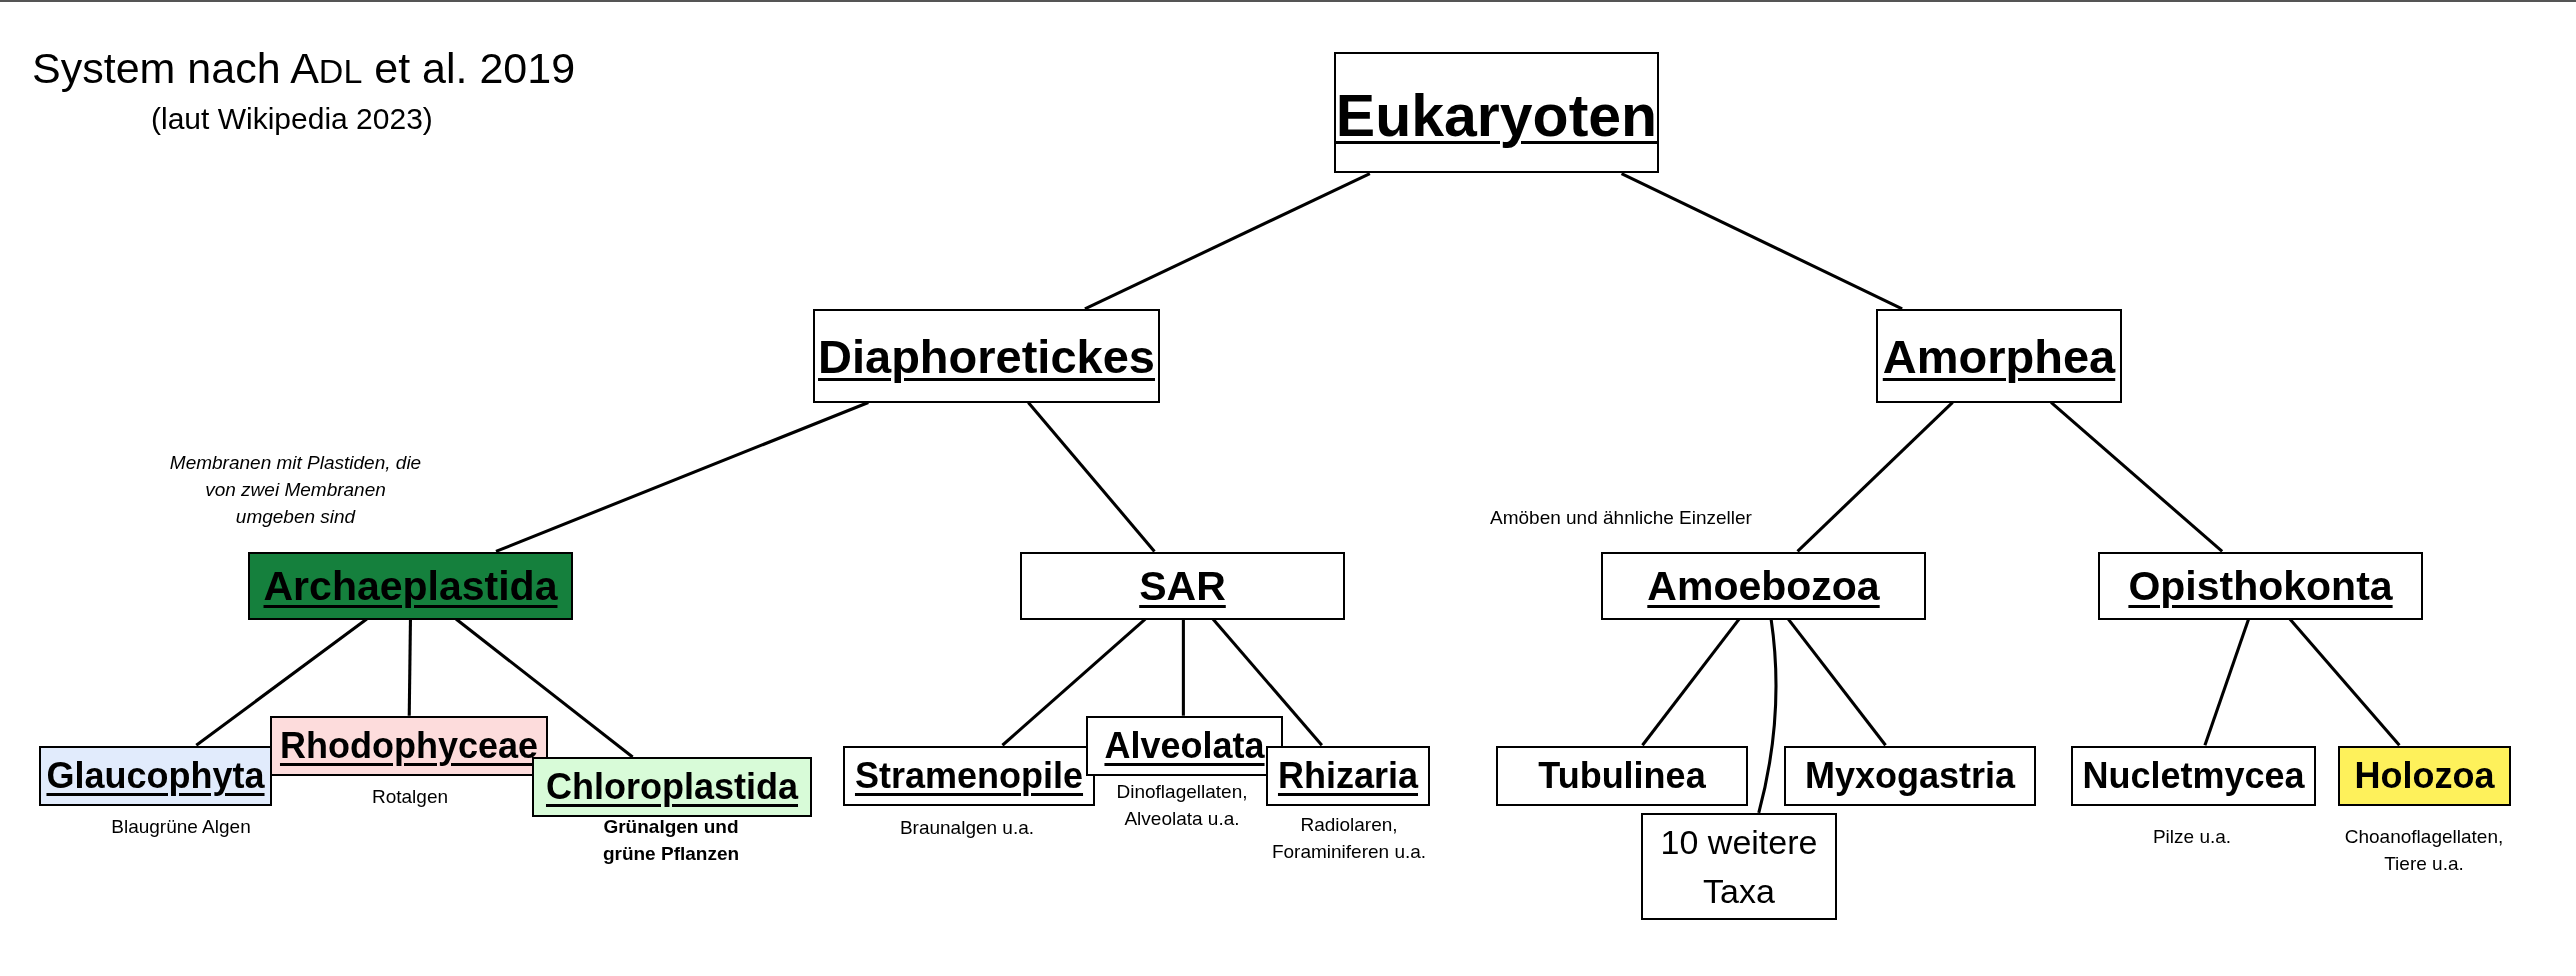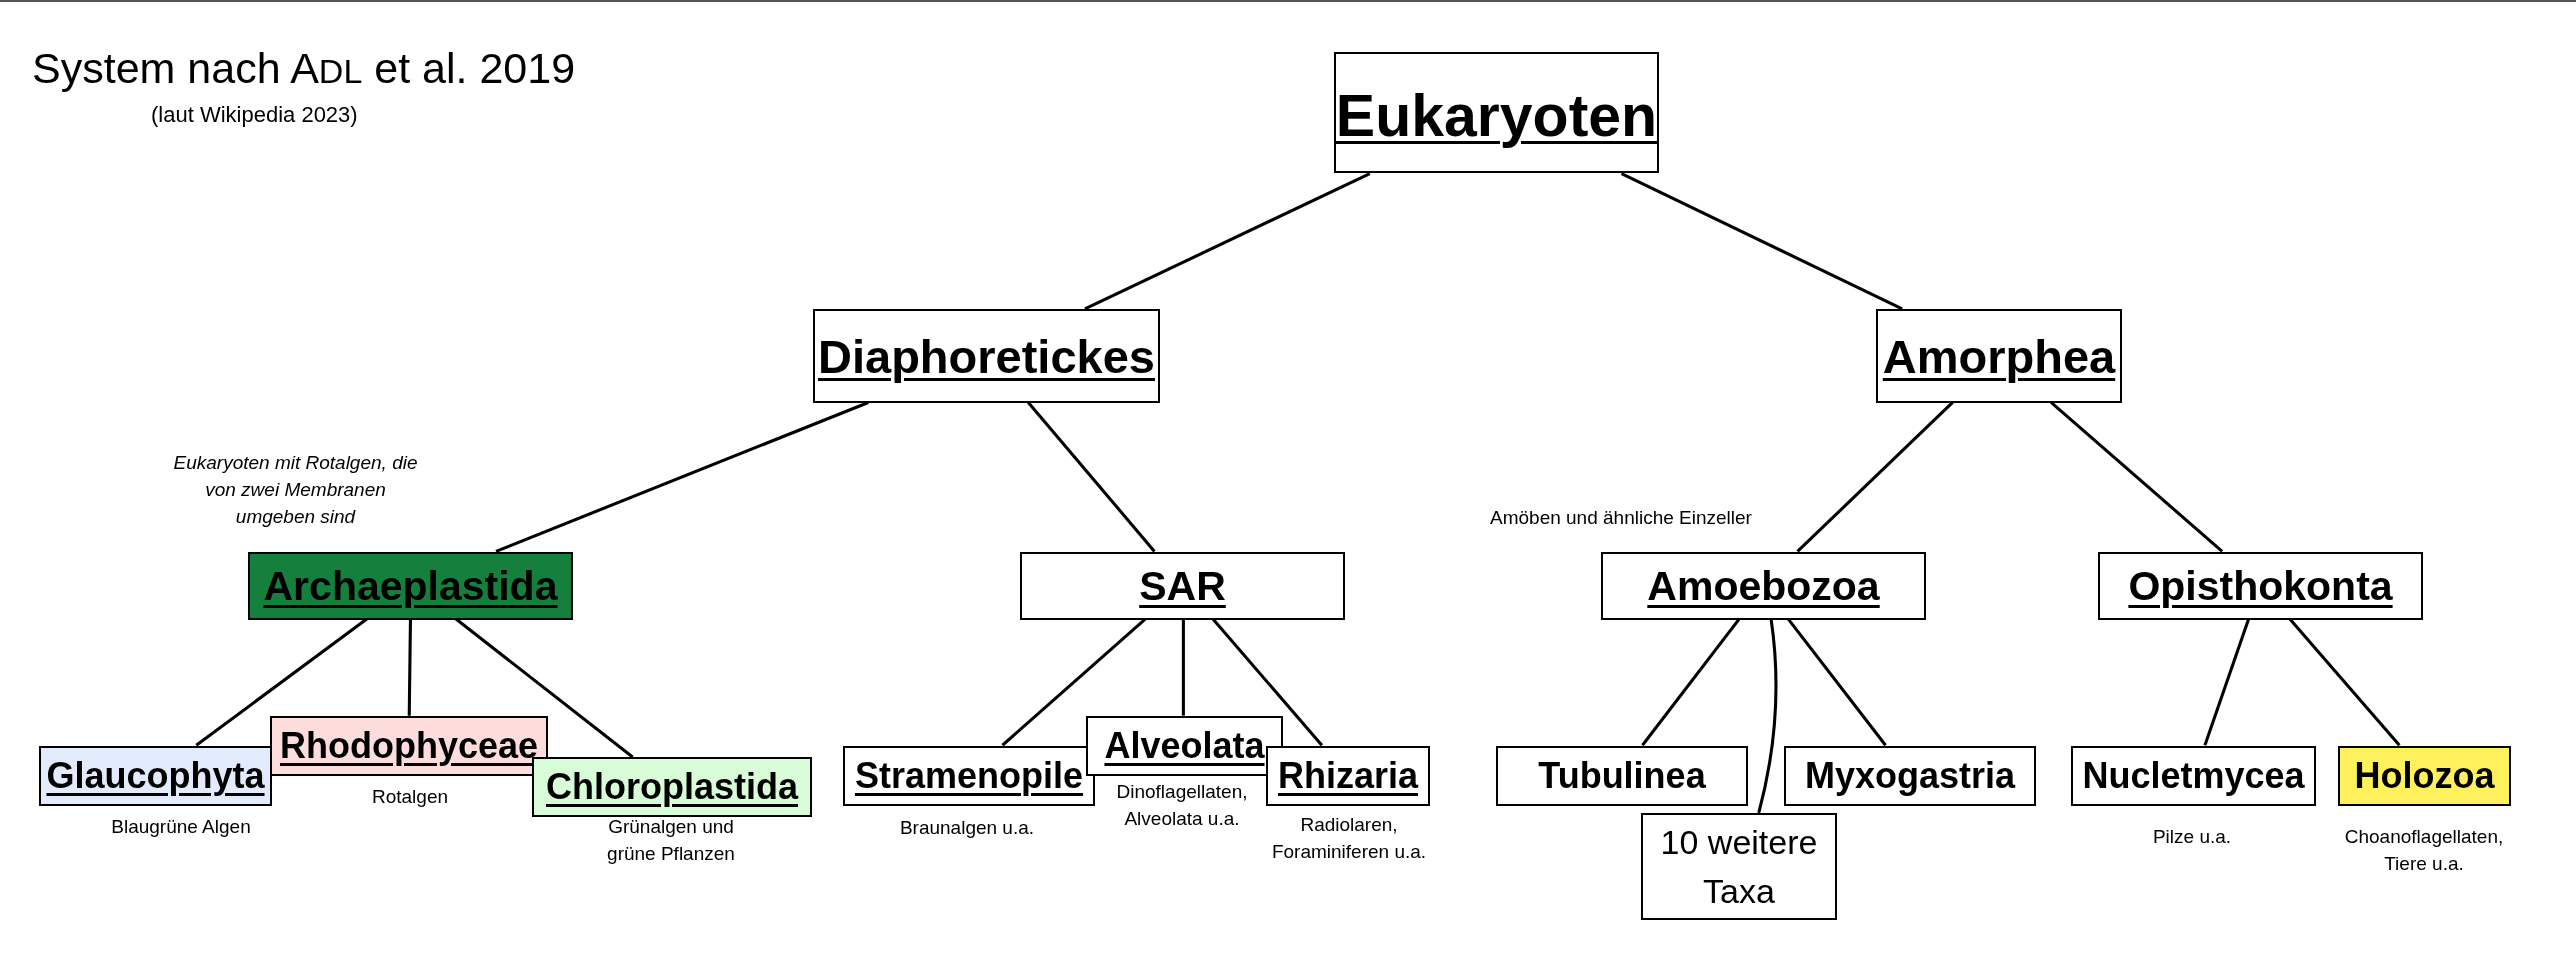--- a/index.html
+++ b/index.html
@@ -13,21 +13,21 @@
   .u { text-decoration:underline; text-decoration-thickness:3.1px; text-underline-offset:4.9px; }
   .t1 span { font-size:59px;margin-top:6px; }
   .t2 span { font-size:47px; }
   .t3 span { font-size:41px; }
   .t4 span { font-size:36px; }
   .plain span { font-weight:normal; font-size:34px; line-height:49px; white-space:normal; }
   .note { position:absolute; text-align:center; font-size:19px; line-height:27px; }
   .note.it { font-style:italic; }
   .title { position:absolute; left:32px; top:44px; font-size:43px; }
   .title .sc { font-size:34px; }
-  .subtitle { position:absolute; left:151px; top:102px; font-size:22px; }
+  .subtitle { position:absolute; left:151px; top:102px; font-size:30px; }
 </style>
 </head>
 <body>
 
 <div class="topbar"></div>
 
 <svg class="links" width="2576" height="976" viewBox="0 0 4184 1586">
   <g stroke="#000" stroke-width="5" fill="none">
     <line x1="2225" y1="282" x2="1762" y2="502"></line>
     <line x1="2634" y1="282" x2="3090" y2="502"></line>
@@ -108,34 +108,34 @@
 </div>
 
 <div class="node t4" style="left:2071px;top:746px;width:245px;height:60px;">
   <span>Nucletmycea</span>
 </div>
 <div class="node t4" style="left:2338px;top:746px;width:173px;height:60px;background:#fef15b;">
   <span>Holozoa</span>
 </div>
 
 <div class="note it" style="left:123px;top:449px;width:345px;">
-  <div>Eukaryoten mit Rotalgen, die</div>
+  <div>Membranen mit Plastiden, die</div>
   <div>von zwei Membranen</div>
   <div>umgeben sind</div>
 </div>
 <div class="note" style="left:1490px;top:504px;width:308px;text-align:left;">
   <div>Amöben und ähnliche Einzeller</div>
 </div>
 <div class="note" style="left:64px;top:813px;width:234px;">
   <div>Blaugrüne Algen</div>
 </div>
 <div class="note" style="left:296px;top:783px;width:228px;">
   <div>Rotalgen</div>
 </div>
-<div class="note" style="left:554px;top:813px;width:234px;">
+<div class="note" style="left:554px;top:813px;width:234px;font-weight:bold;">
   <div>Grünalgen und</div>
   <div>grüne Pflanzen</div>
 </div>
 <div class="note" style="left:856px;top:814px;width:222px;">
   <div>Braunalgen u.a.</div>
 </div>
 <div class="note" style="left:1071px;top:778px;width:222px;">
   <div>Dinoflagellaten,</div>
   <div>Alveolata u.a.</div>
 </div>

